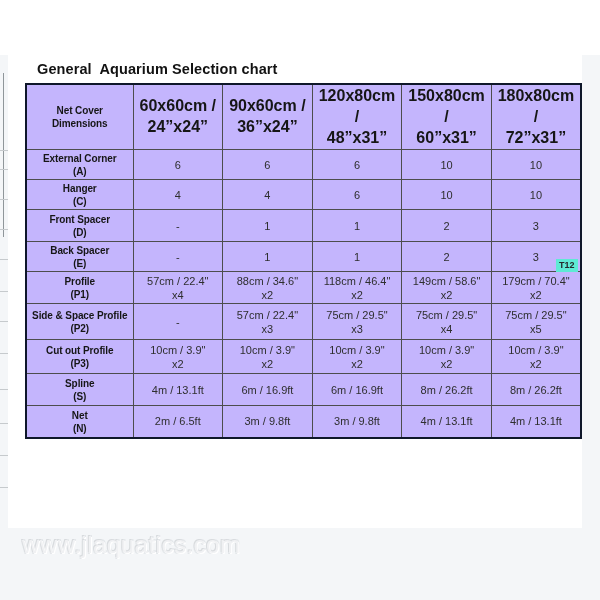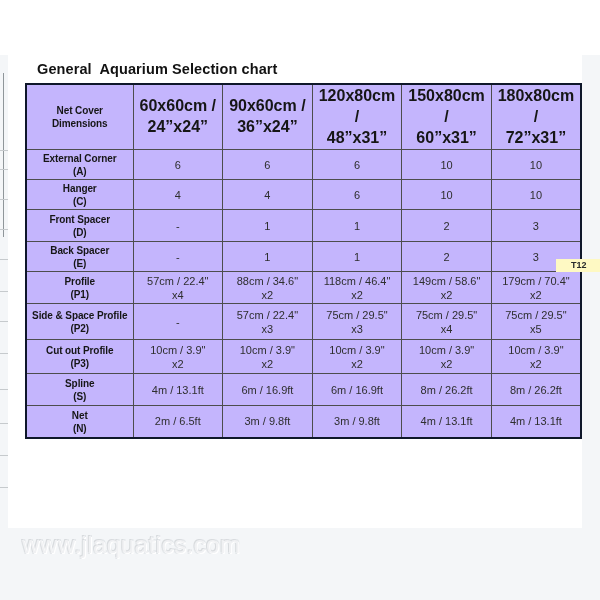--- a/index.html
+++ b/index.html
@@ -35,22 +35,22 @@
     text-align:center; vertical-align:middle;
     padding:1px 2px;
     white-space:pre-line;
     line-height:1.3;
   }
   .lbl  { font-weight:bold; font-size:10px; letter-spacing:-0.1px; color:#161616; }
   .hdr  { font-weight:bold; font-size:16px; color:#161616; }
   .val  { font-size:11px; color:#2e2e2e; }
   .badge {
     position:absolute; left:556px; top:259px;
-    background:#fef9c3; color:#26292b;
-    font-size:9px; font-weight:bold; padding:1px 15px;
+    background:#5eead4; color:#26292b;
+    font-size:9px; font-weight:bold; padding:1px 3px;
     line-height:1.2;
   }
   .watermark {
     position:absolute; left:22px; top:531px;
     font-size:24px; font-weight:normal; letter-spacing:0.5px;
     color:#f0f1f3;
     text-shadow: 1px 1px 0 #ffffff, -1px -1px 0 #d8dbde, 1px -1px 0 #e4e7ea, -1px 1px 0 #e4e7ea;
   }
   .edge-vline {
     position:absolute; left:3px; top:73px; width:1px; height:164px;

